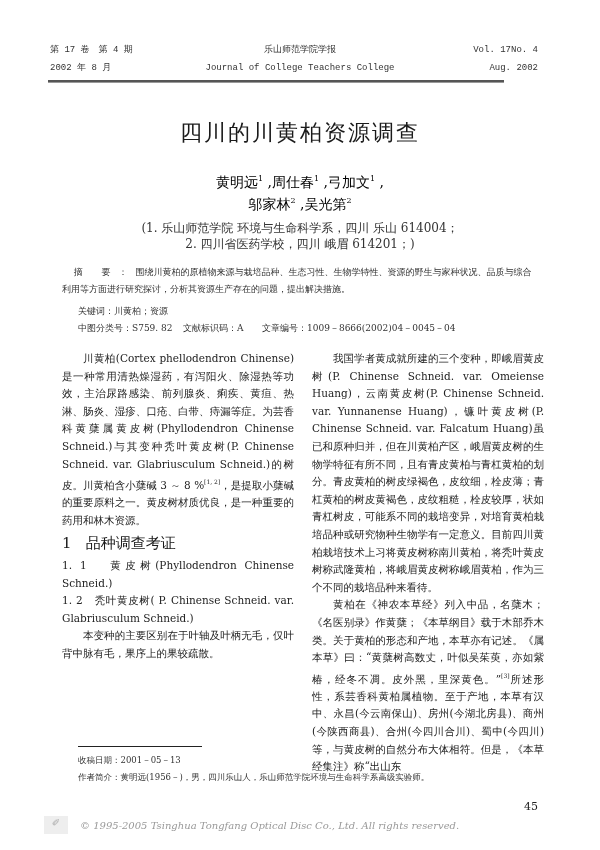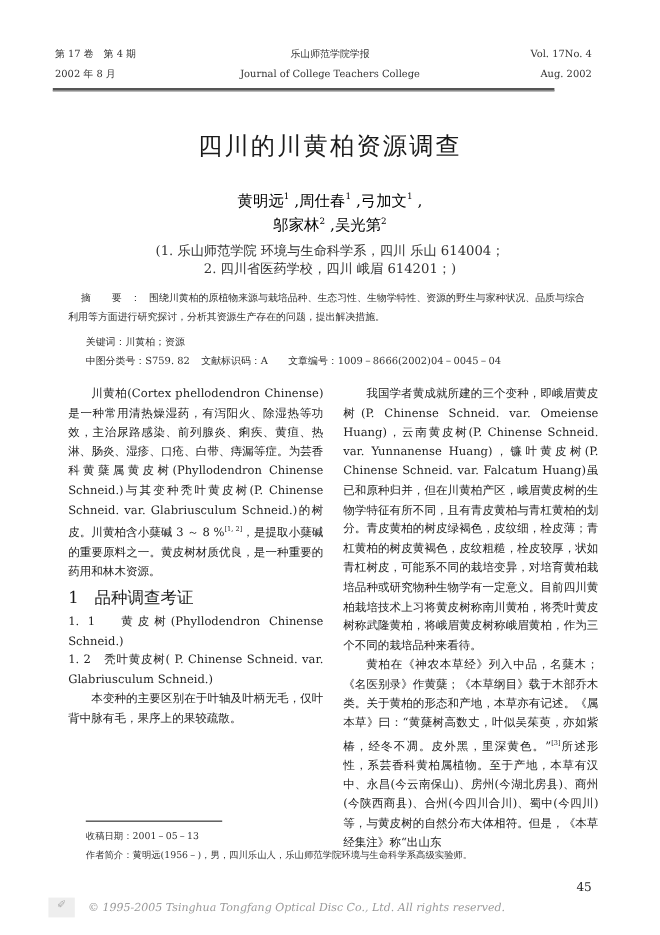--- a/index.html
+++ b/index.html
@@ -1,19 +1,19 @@
 <!DOCTYPE html>
 <html><head>
 <meta charset="utf-8">
 <style>
   html, body { margin:0; padding:0; background:#ffffff; }
   body { width:600px; height:850px; position:relative; overflow:hidden;
          font-family:"DejaVu Serif", "Liberation Serif", serif; color:#222; }
   .abs { position:absolute; }
-  .hdr { font-size:9px; color:#333; line-height:13px; white-space:nowrap; }
+  .hdr { font-size:9px; color:#333; line-height:13px; white-space:nowrap;font-family:Liberation Mono, monospace; }
   .hdr-rule { position:absolute; left:48px; top:80px; width:456px; height:2px;
               background:#555; border-bottom:1px solid #999; }
   .title { left:0; width:600px; top:118px; text-align:center; font-size:22px;
            letter-spacing:2px; color:#1a1a1a; }
   .authors { left:0; width:600px; text-align:center; font-size:14px; color:#000000; }
   .authors sup { font-size:8px; }
   .affil { left:0; width:600px; text-align:center; font-size:12px; color:#333; }
   .abstract { left:78px; width:446px; font-size:9px; line-height:17px; color:#333; }
   .abstract .lbl { letter-spacing:8px; }
   .meta { font-size:9px; color:#333; white-space:nowrap; }

